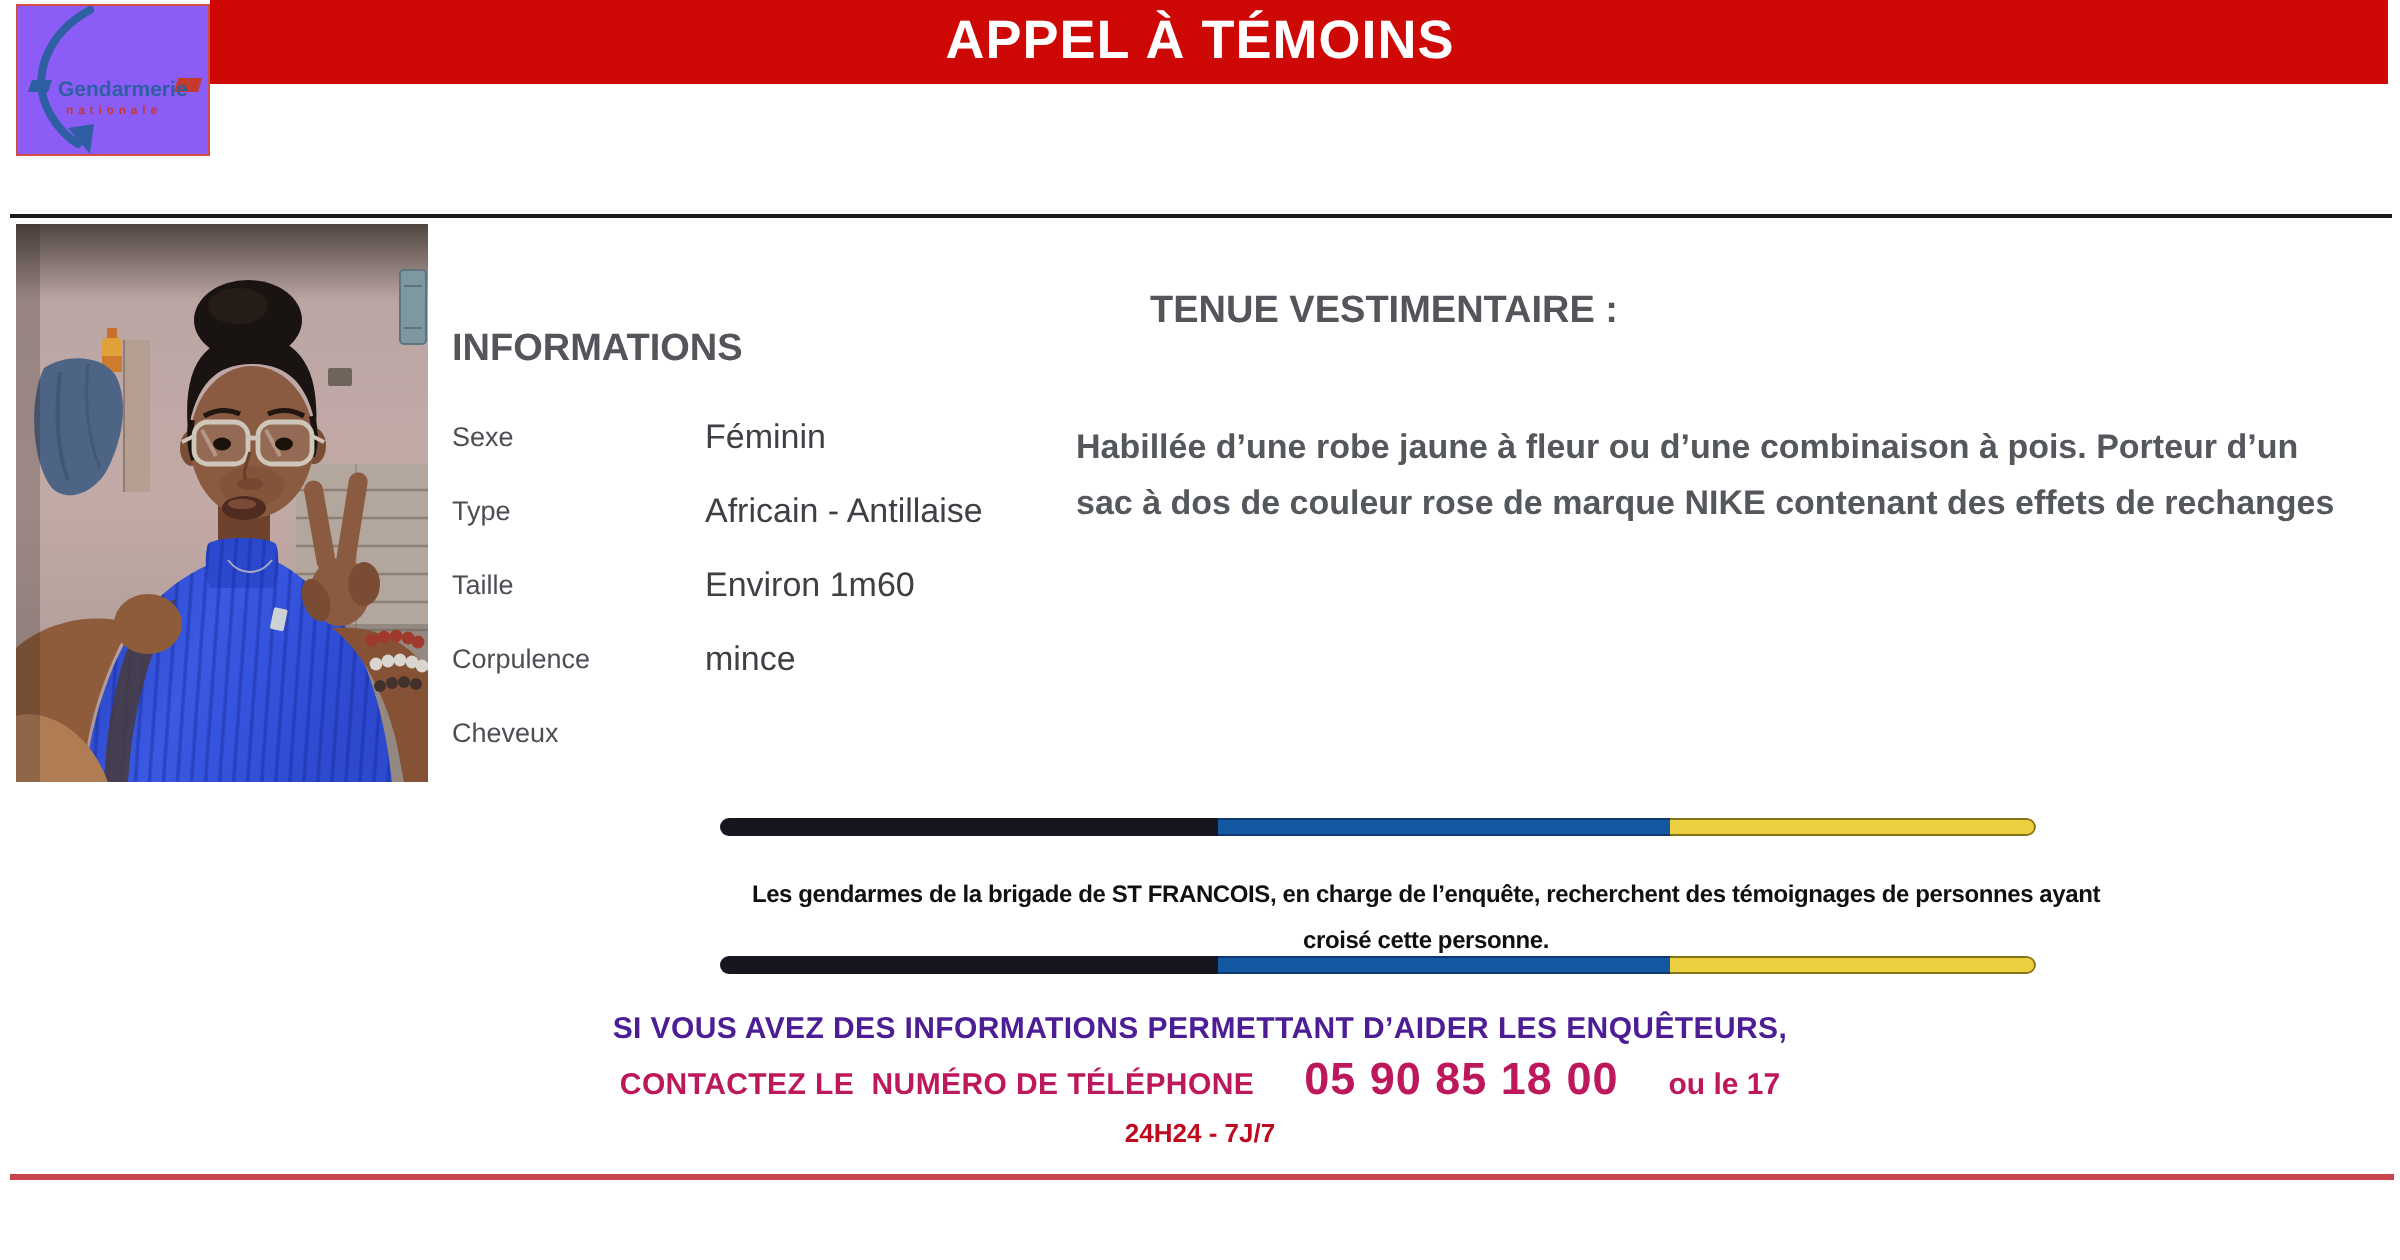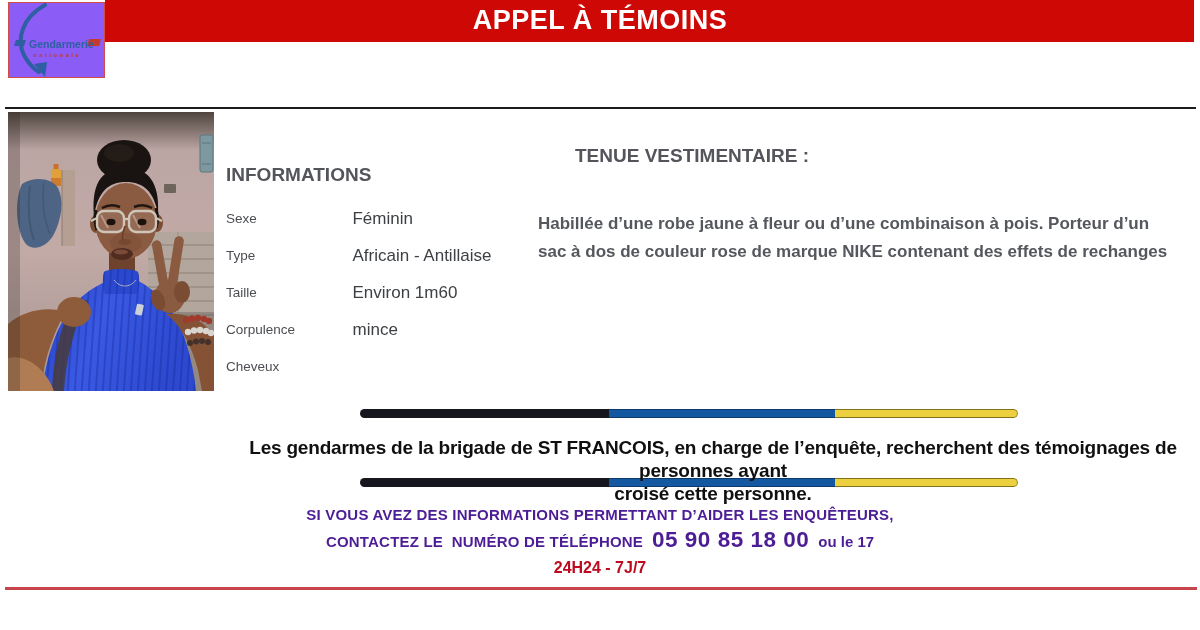--- a/index.html
+++ b/index.html
@@ -48,38 +48,38 @@
     display:flex; border-radius:5px; overflow:hidden;
   }
   .flag-bar.top { top:409px; } .flag-bar.bottom { top:478px; }
   .seg { height:100%; }
   .seg.black  { width:249px; background:#16161E; }
   .seg.blue   { width:226px; background:#1458A1; border-top:1px solid #0d3a6e; border-bottom:1px solid #0d3a6e; }
   .seg.yellow { width:183px; background:#EDD040; border:1px solid #827318; border-left:none; border-radius:0 5px 5px 0; }
   
   .appeal {
     position:absolute; left:238px; top:436px; width:950px; text-align:center;
-    color:#101010; font-size:19px; font-weight:800; line-height:23px; letter-spacing:-0.2px;
+    color:#101010; font-size:12px; font-weight:800; line-height:23px; letter-spacing:-0.2px;
   }
   
   .contact-1 {
     position:absolute; left:0; right:0; top:506px; text-align:center;
     color:#4c1d95; font-size:15px; font-weight:bold; letter-spacing:0.2px;
   }
   .contact-2 {
     position:absolute; left:0; right:0; top:527px;
-    display:flex; justify-content:center; align-items:baseline; gap:9px;
-    color:#4c1d95; font-weight:bold;
+    display:flex; justify-content:center; align-items:baseline; gap:25px;
+    color:#be185d; font-weight:bold;
   }
   .contact-2 .pre   { font-size:15px; white-space:pre; letter-spacing:0.2px; }
   .contact-2 .phone { font-size:22.5px; letter-spacing:0.5px; }
   .contact-2 .suf   { font-size:15px; }
   .contact-3 {
     position:absolute; left:0; right:0; top:559px; text-align:center;
-    color:#BE0A1F; font-size:16px; font-weight:bold;
+    color:#BE0A1F; font-size:13px; font-weight:bold;
   }
 </style>
 </head>
 <body>
 
 <div class="banner"></div>
 <div class="banner-title">APPEL À TÉMOINS</div>
 
 <div class="logo-box">
   <svg width="97" height="76" viewBox="0 0 97 76">

